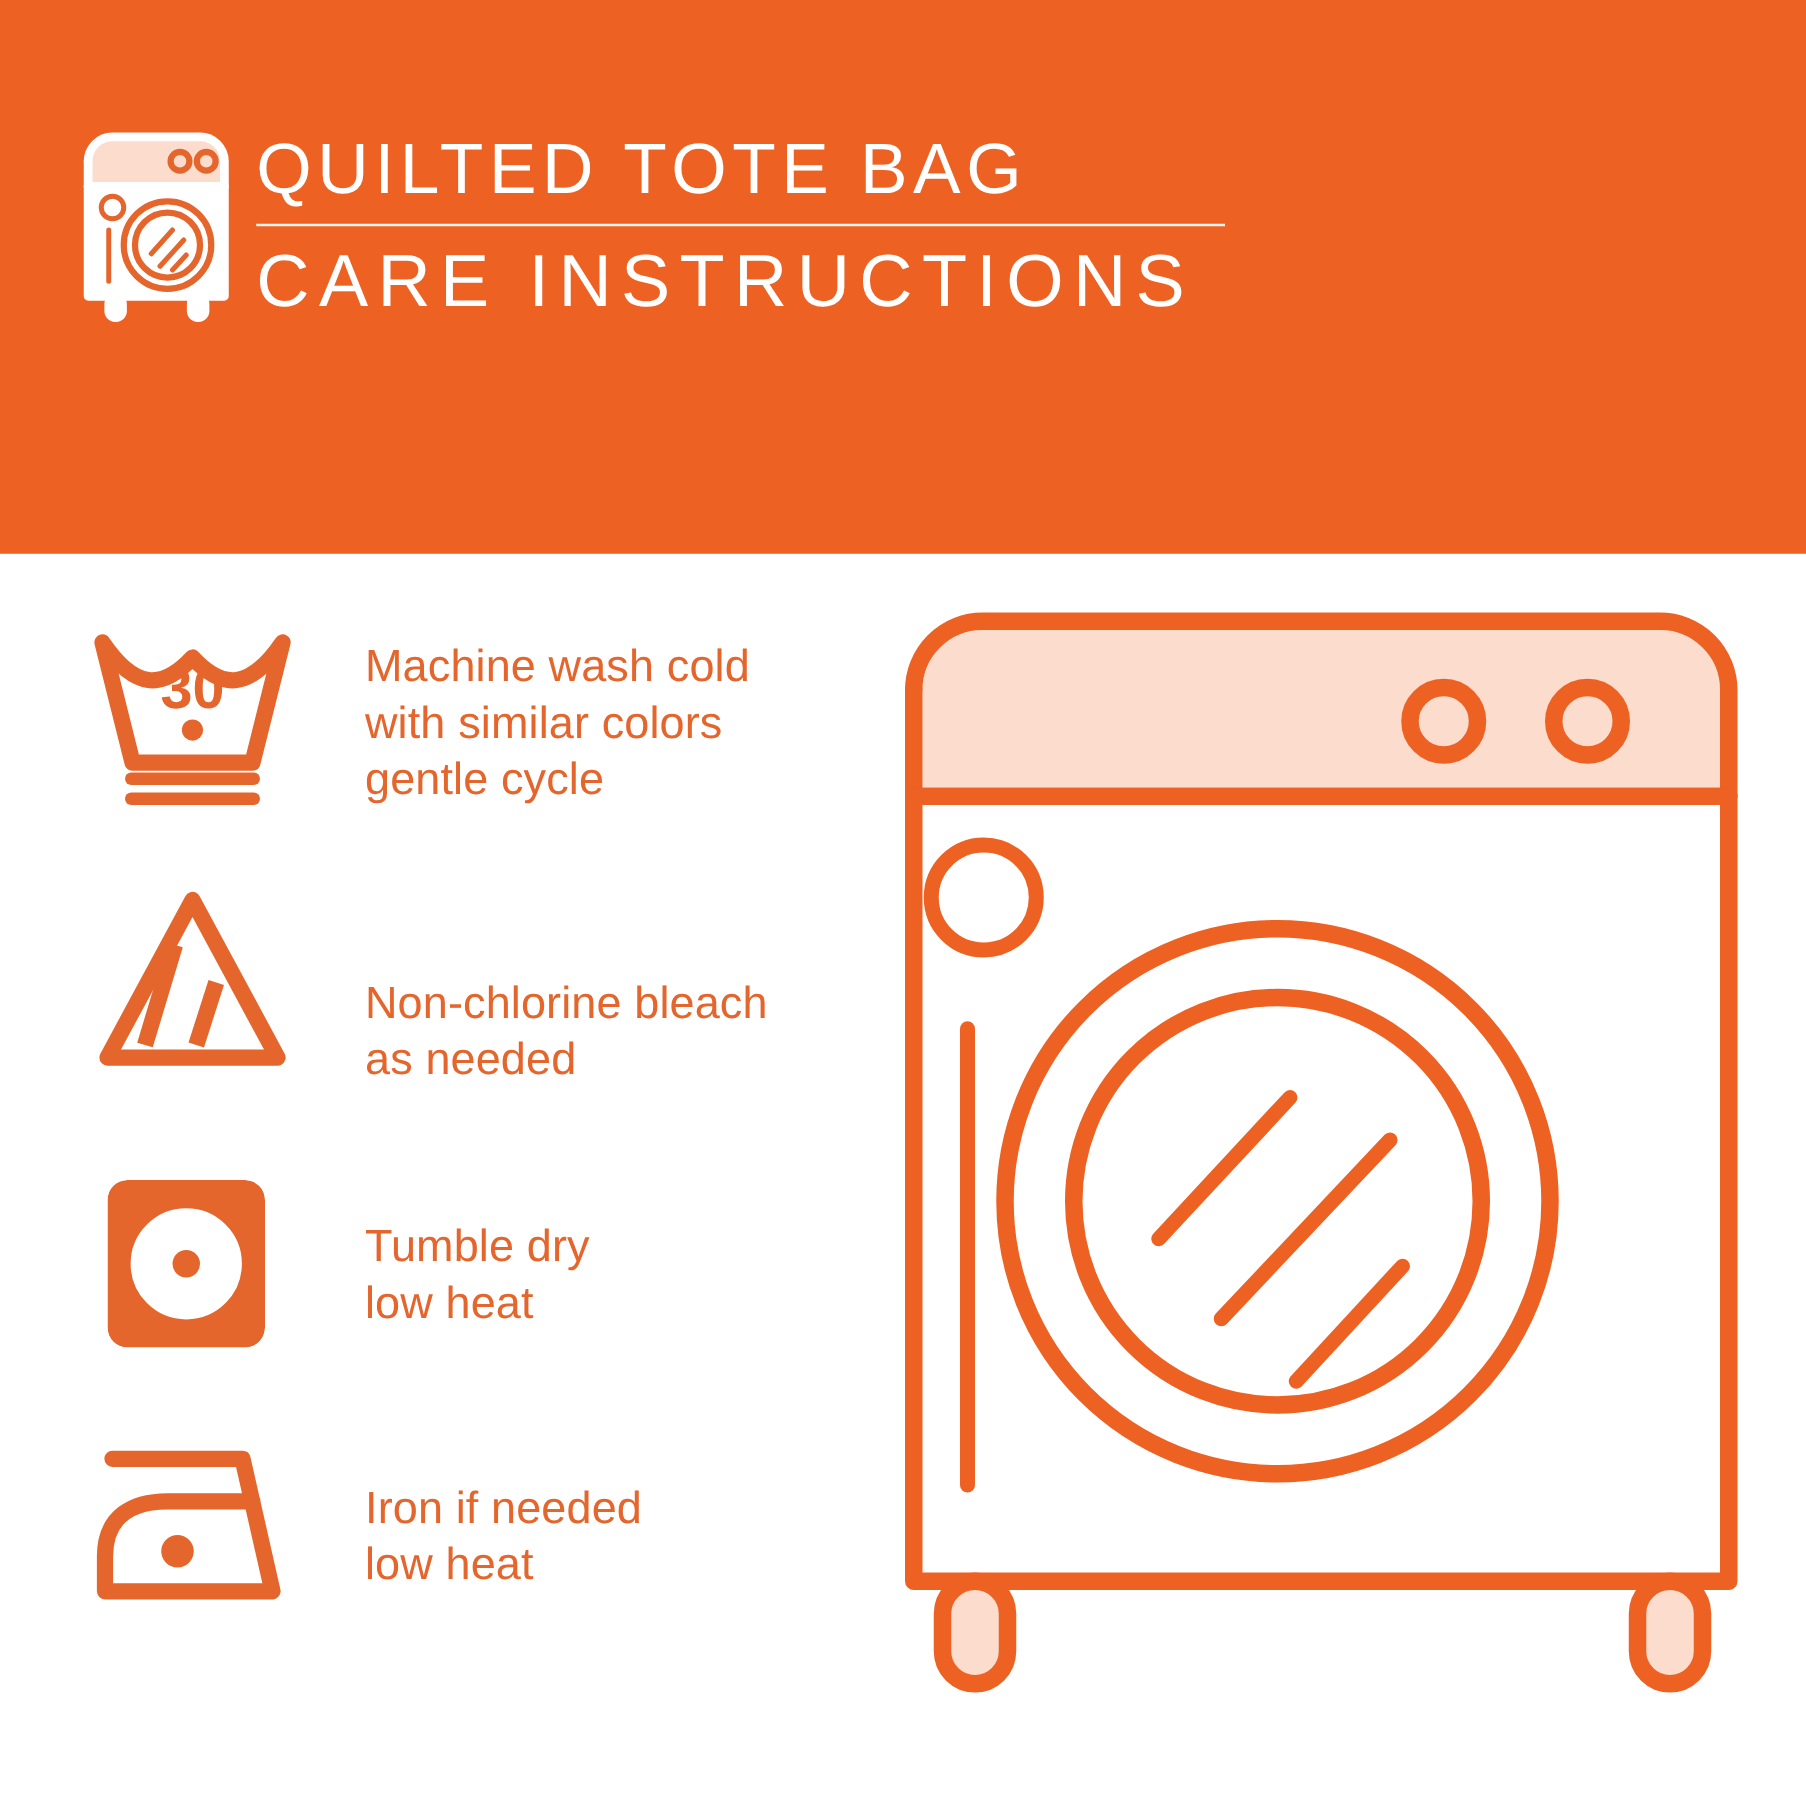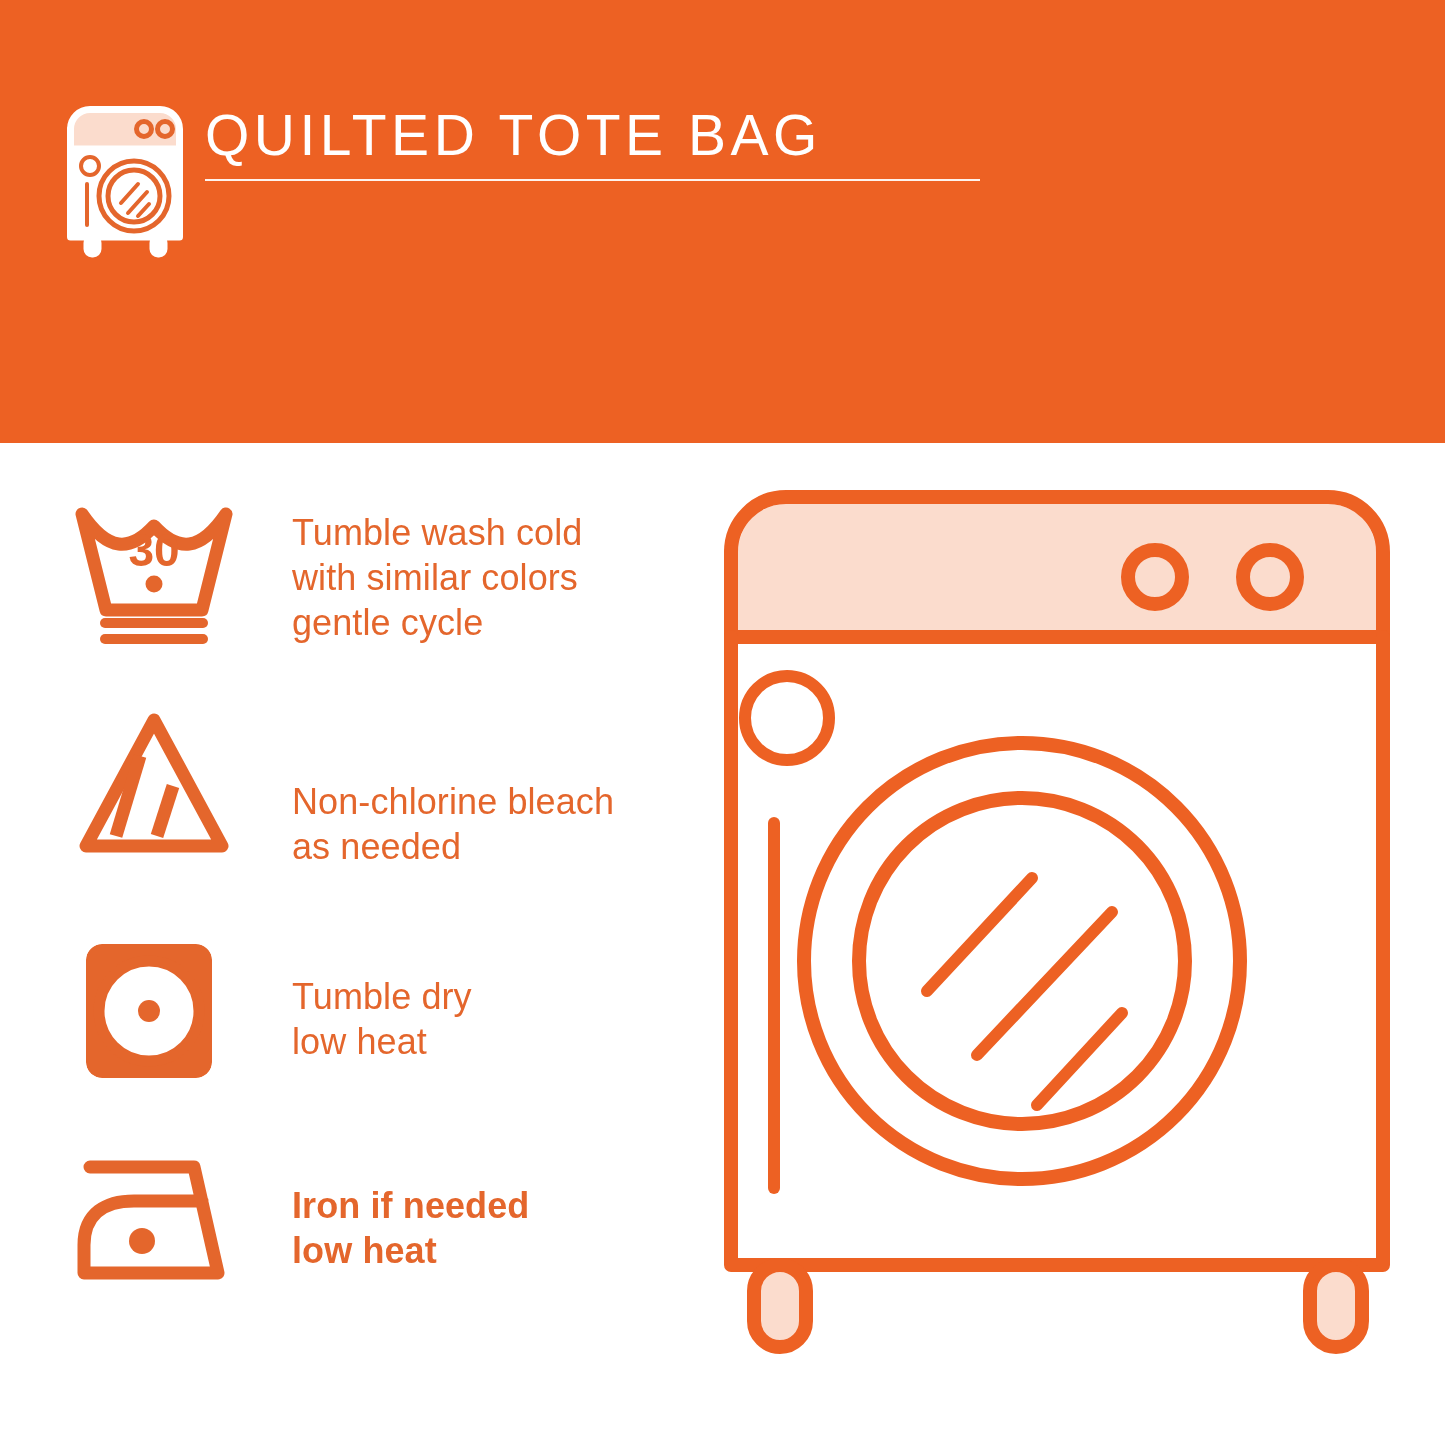--- a/index.html
+++ b/index.html
@@ -98,21 +98,21 @@
 
   
   .row-wash   { top: 155px; }
   .row-bleach { top: 363px; }
   .row-dry    { top: 591px; }
   .row-iron   { top: 800px; }
 
   .care-text.t-wash   { top: 10px; }
   .care-text.t-bleach { top: 39px; margin-top: 32px; }
   .care-text.t-dry    { top: 38px; }
-  .care-text.t-iron   { top: 38px; font-weight: bold; }
+  .care-text.t-iron   { top: 38px; }
 
   
   .machine {
     position: absolute;
     left: 712px;
     top: 478px;
     width: 690px;
     height: 890px;
   }
 </style>
@@ -147,36 +147,37 @@
         <line x1="74" y1="113" x2="85" y2="101" stroke="#E4662C" stroke-width="4" stroke-linecap="round"></line>
 
         <rect x="22" y="134" width="13" height="18" rx="6" fill="#FFFFFF" stroke="#FFFFFF" stroke-width="5"></rect>
         <rect x="88" y="134" width="13" height="18" rx="6" fill="#FFFFFF" stroke="#FFFFFF" stroke-width="5"></rect>
       </svg>
     </div>
 
     <div class="header-text">
       <div class="title-main">QUILTED TOTE BAG</div>
       <div class="title-divider"></div>
+      <div class="title-sub">CARE INSTRUCTIONS</div>
     </div>
   </div>
 
   <div class="care-list">
 
     <div class="care-row row-wash">
       <div class="care-icon">
         <svg viewBox="0 0 164 150" width="164" height="150" aria-hidden="true">
           <path d="M10 14 C 36 52, 58 52, 82 26 C 106 52, 128 52, 154 14 L 130 110 L 34 110 Z" fill="none" stroke="#E4662C" stroke-width="13" stroke-linejoin="round" stroke-linecap="round"></path>
           <text x="82" y="66" text-anchor="middle" font-family="'Liberation Sans', sans-serif" font-size="46" font-weight="bold" fill="#E4662C">30</text>
           <circle cx="82" cy="84" r="8.5" fill="#E4662C"></circle>
           <rect x="28" y="118" width="108" height="10" rx="5" fill="#E4662C"></rect>
           <rect x="28" y="134" width="108" height="10" rx="5" fill="#E4662C"></rect>
         </svg>
       </div>
-      <div class="care-text t-wash">Tumble wash cold
+      <div class="care-text t-wash">Machine wash cold
 with similar colors
 gentle cycle</div>
     </div>
 
     <div class="care-row row-bleach">
       <div class="care-icon">
         <svg viewBox="0 0 164 150" width="164" height="150" aria-hidden="true">
           <path d="M82 12 L 150 138 L 14 138 Z" fill="none" stroke="#E4662C" stroke-width="13" stroke-linejoin="round"></path>
           <line x1="68" y1="48" x2="44" y2="128" stroke="#E4662C" stroke-width="13" stroke-linecap="butt"></line>
           <line x1="101" y1="78" x2="85" y2="128" stroke="#E4662C" stroke-width="13" stroke-linecap="butt"></line>

